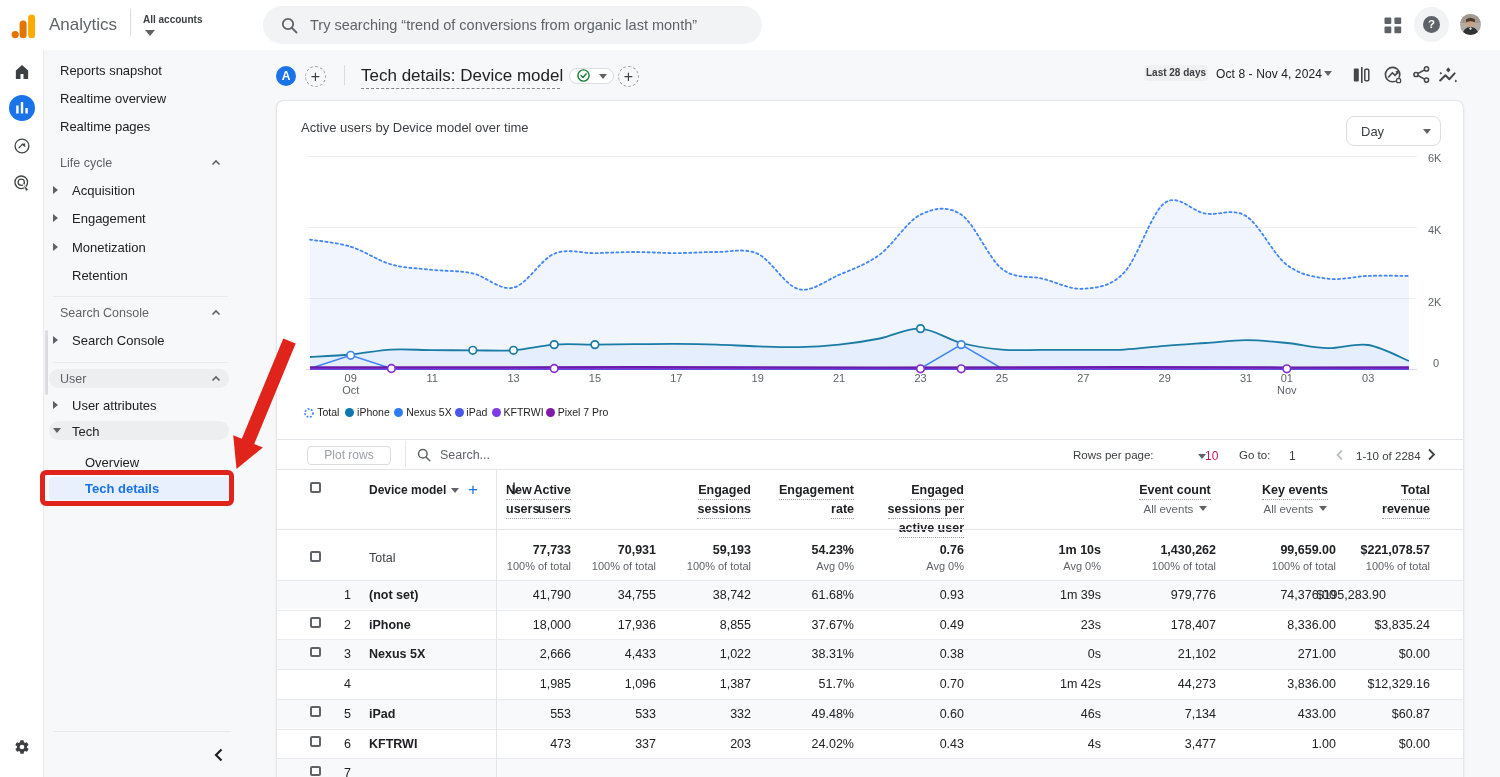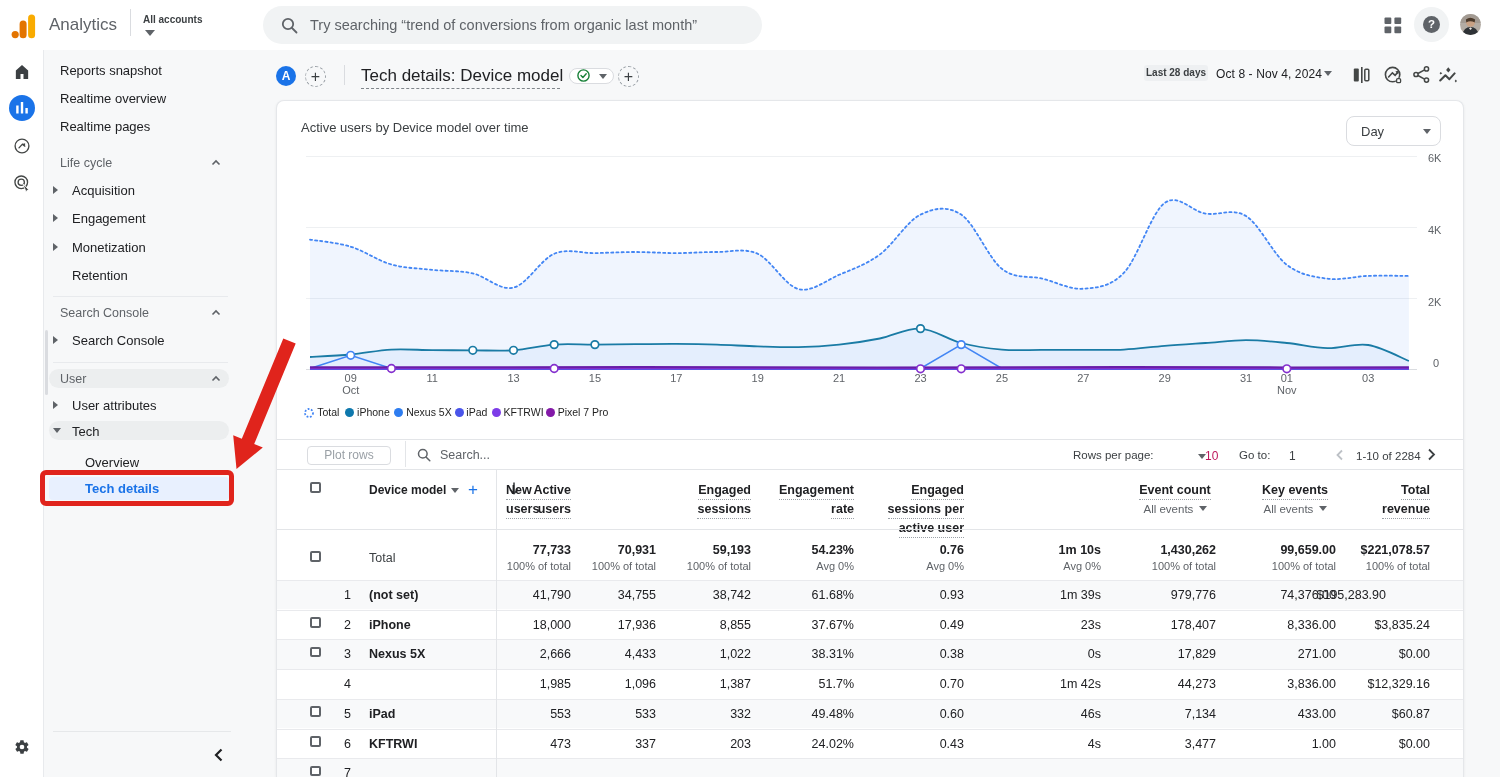--- a/index.html
+++ b/index.html
@@ -382,21 +382,21 @@
     <div class="rowline" style="top:538.4px"></div>
     <div class="cbx" style="left:33px;top:545.9px"></div>
     <div class="rownum" style="left:58px;top:546.4px;width:16px;text-align:right">3</div>
     <div class="devname" style="left:92px;top:546.4px">Nexus 5X</div>
     <div class="num" style="left:144px;top:546.4px;width:150px">2,666</div>
     <div class="num" style="left:229px;top:546.4px;width:150px">4,433</div>
     <div class="num" style="left:324px;top:546.4px;width:150px">1,022</div>
     <div class="num" style="left:427px;top:546.4px;width:150px">38.31%</div>
     <div class="num" style="left:537px;top:546.4px;width:150px">0.38</div>
     <div class="num" style="left:674px;top:546.4px;width:150px">0s</div>
-    <div class="num" style="left:789px;top:546.4px;width:150px">17,829</div>
+    <div class="num" style="left:789px;top:546.4px;width:150px">21,102</div>
     <div class="num" style="left:909px;top:546.4px;width:150px">271.00</div>
     <div class="num" style="left:1003px;top:546.4px;width:150px">$0.00</div>
     <div class="rowline" style="top:568.1px"></div>
     <div class="rownum" style="left:58px;top:576.1px;width:16px;text-align:right">4</div>
     <div class="num" style="left:144px;top:576.1px;width:150px">1,985</div>
     <div class="num" style="left:229px;top:576.1px;width:150px">1,096</div>
     <div class="num" style="left:324px;top:576.1px;width:150px">1,387</div>
     <div class="num" style="left:427px;top:576.1px;width:150px">51.7%</div>
     <div class="num" style="left:537px;top:576.1px;width:150px">0.70</div>
     <div class="num" style="left:674px;top:576.1px;width:150px">1m 42s</div>

